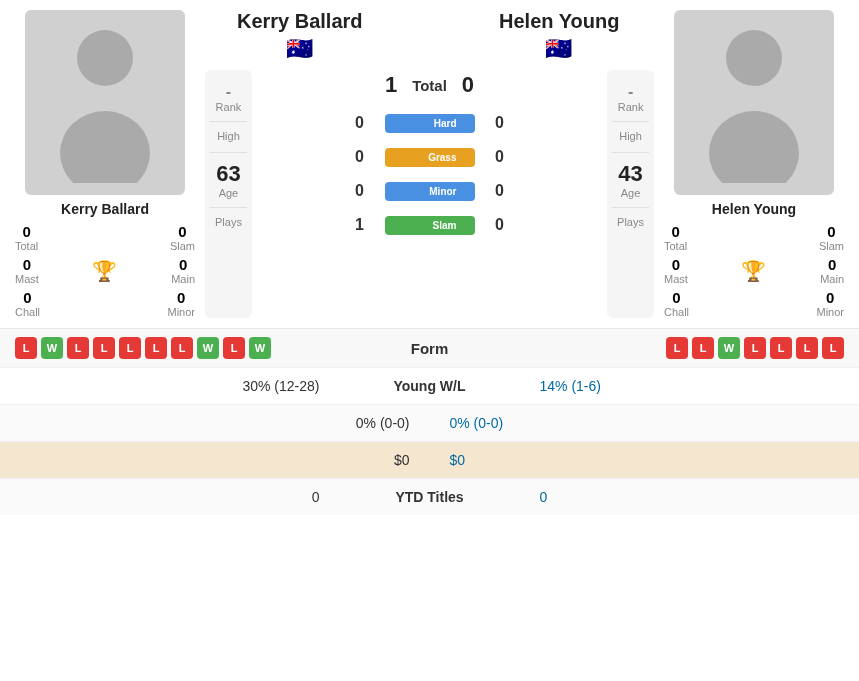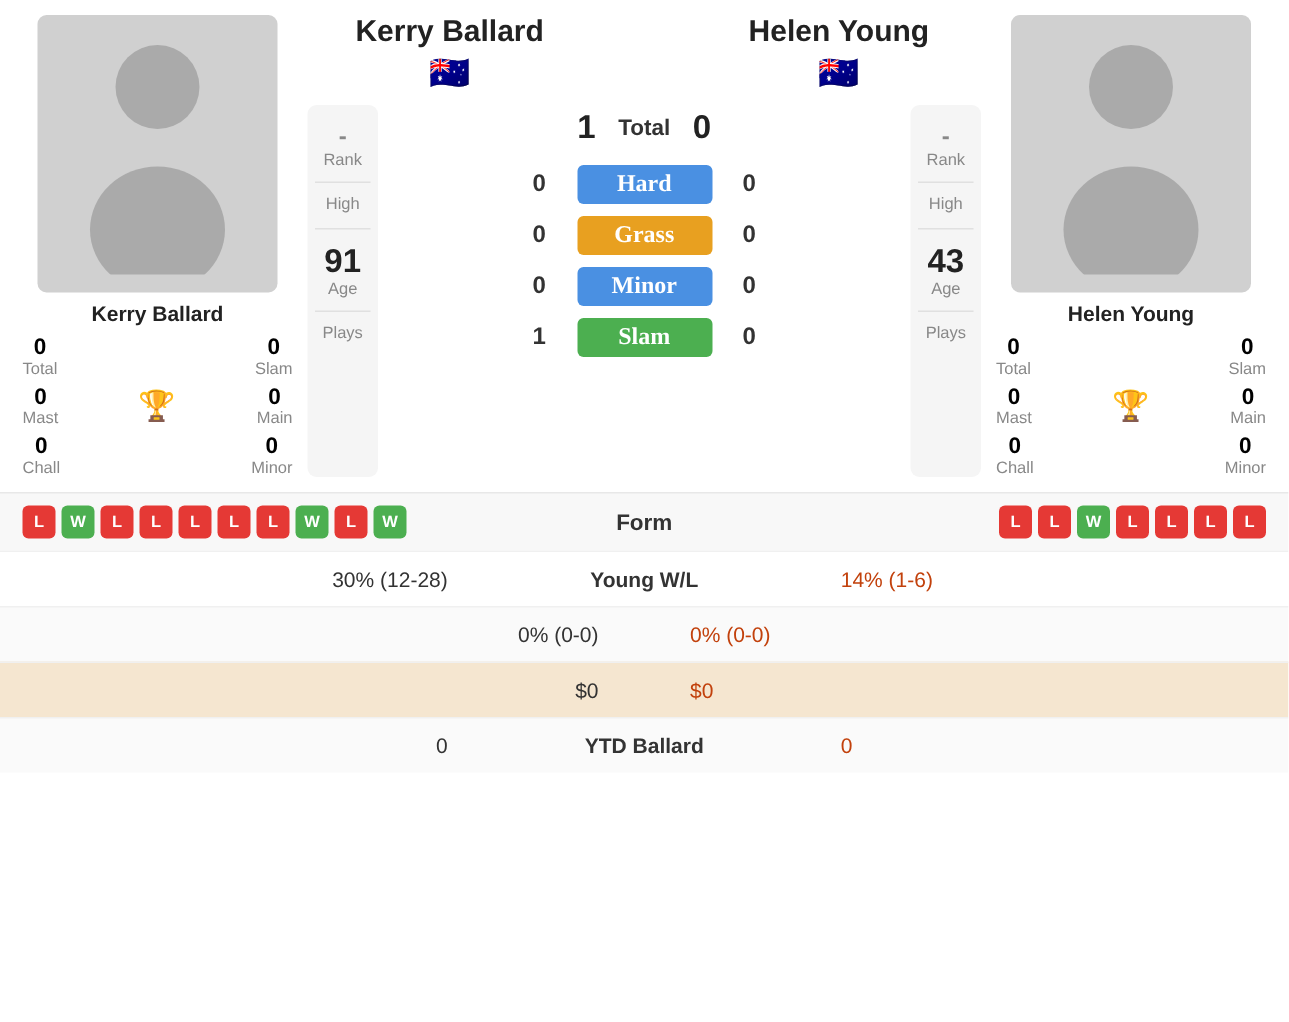--- a/index.html
+++ b/index.html
@@ -150,26 +150,25 @@
       font-size: 16px;
       font-weight: bold;
       color: #333;
       width: 20px;
       text-align: center;
     }
 
     .surface-badge {
       border-radius: 4px;
       padding: 4px 18px;
-      font-size: 16px;
+      font-size: 10px;
       font-weight: bold;
       color: white;
       min-width: 90px;
-      text-align: center;
-      font-family: Liberation Serif, serif;
+      text-align: right;
     }
 
     .hard { background: #4a90e2; }
     .clay { background: #e8a020; }
     .indoor { background: #4a90e2; }
     .grass { background: #4caf50; }
 
     
     .form-section {
       background: #f8f8f8;
@@ -215,21 +214,20 @@
 
     .win { background: #4caf50; }
     .loss { background: #e53935; }
 
     
     .stats-row {
       display: flex;
       align-items: center;
       padding: 10px 15px;
       border-top: 1px solid #f0f0f0;
-      gap: 21px;
     }
 
     .stats-row:nth-child(odd) {
       background: #fafafa;
     }
 
     .stats-row-val-left {
       flex: 1;
       text-align: right;
       font-size: 14px;
@@ -242,21 +240,21 @@
       text-align: center;
       font-size: 14px;
       font-weight: bold;
       color: #333;
     }
 
     .stats-row-val-right {
       flex: 1;
       text-align: left;
       font-size: 14px;
-      color: #c2410c;
+      color: #0369a1;
       padding-left: 20px;
     }
 
     .full-stat-card {
       background: #f5f5f5;
       border-radius: 6px;
       padding: 5px;
       display: flex;
       flex-direction: column;
       align-items: center;
@@ -345,21 +343,21 @@
 
         <div class="full-stat-card">
           <div class="stat-block">
             <div style="font-size:16px;color:#888;font-weight:bold;">-</div>
             <div style="font-size:11px;color:#888;">Rank</div>
           </div>
           <div class="stat-block">
             <div style="font-size:11px;color:#888;margin-bottom:2px;">High</div>
           </div>
           <div class="stat-block">
-            <div style="font-size:22px;font-weight:bold;color:#222;">91</div>
+            <div style="font-size:22px;font-weight:bold;color:#222;">63</div>
             <div style="font-size:11px;color:#888;">Age</div>
           </div>
           <div class="stat-block">
             <div style="font-size:11px;color:#888;">Plays</div>
           </div>
         </div>
 
         <div class="vs-section">
           <div class="vs-total-row">
             <span class="vs-score">1</span>
@@ -490,17 +488,17 @@
     <div class="stats-row-val-right">0% (0-0)</div>
   </div>
 
   <div class="stats-row" style="background:#f5e6d0;">
     <div class="stats-row-val-left">$0</div>
     <div class="stats-row-val-right">$0</div>
   </div>
 
   <div class="stats-row" style="background:#fafafa;">
     <div class="stats-row-val-left">0</div>
-    <div class="stats-row-label">YTD Ballard</div>
+    <div class="stats-row-label">YTD Titles</div>
     <div class="stats-row-val-right">0</div>
   </div>
 
 </div>
 
 </body></html>

